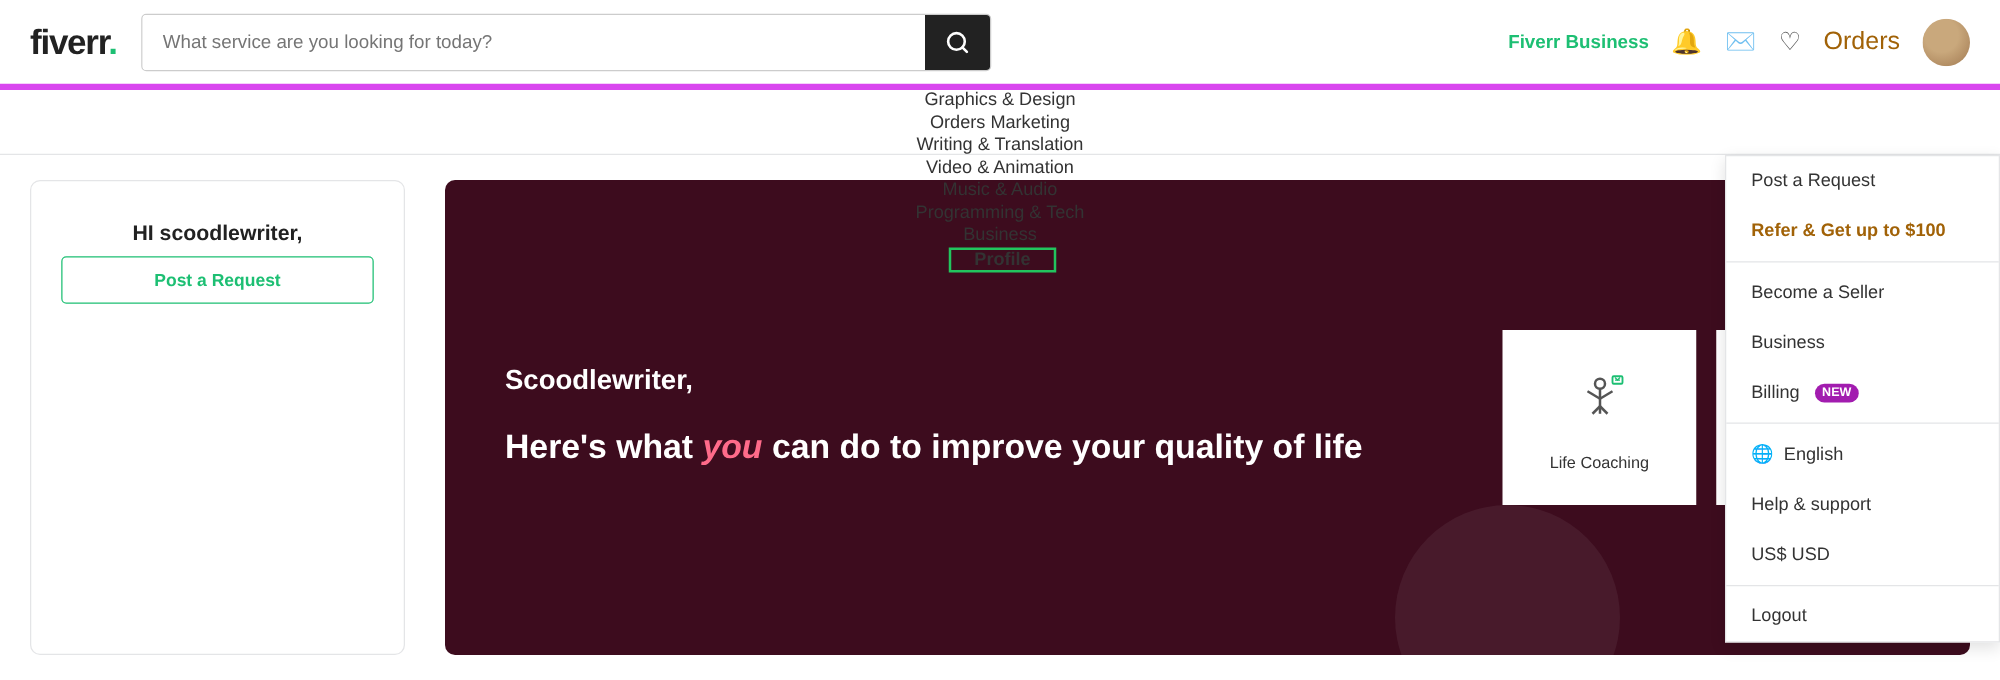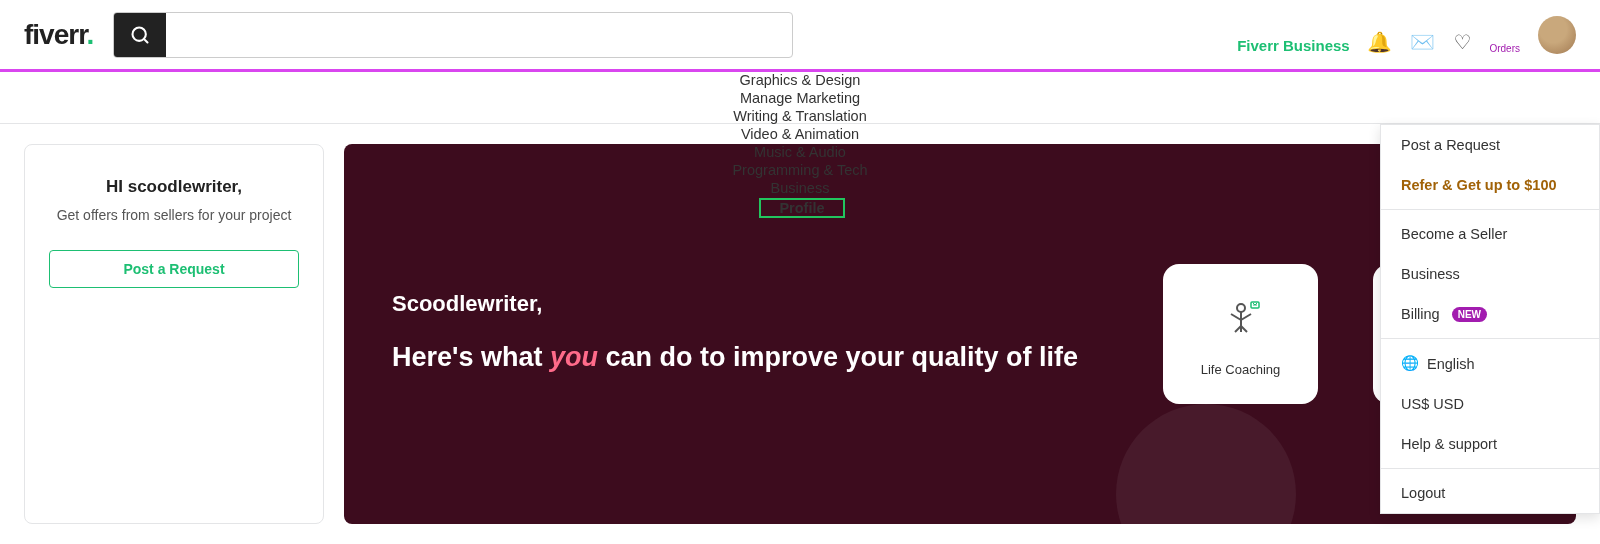--- a/index.html
+++ b/index.html
@@ -4,21 +4,21 @@
   <style>
     * { margin: 0; padding: 0; box-sizing: border-box; }
     body { font-family: 'Segoe UI', Arial, sans-serif; background: #fff; width: 1600px; height: 544px; overflow: hidden; }
 
     
     .header {
       display: flex;
       align-items: center;
       padding: 0 24px;
       height: 72px;
-      border-bottom: 3px solid #d946ef;
+      border-bottom: 5px solid #d946ef;
       position: relative;
       z-index: 100;
     }
     .logo {
       font-size: 28px;
       font-weight: 900;
       color: #1dbf73;
       margin-right: 20px;
       letter-spacing: -1px;
       white-space: nowrap;
@@ -49,40 +49,40 @@
       border: none;
       width: 52px;
       height: 100%;
       cursor: pointer;
       display: flex;
       align-items: center;
       justify-content: center;
     }
     .header-actions {
       display: flex;
-      align-items: flex-end;
+      align-items: center;
       gap: 18px;
       margin-left: auto;
       padding-left: 24px;
     }
     .fiverr-business-link {
       color: #1dbf73;
       font-weight: 700;
       font-size: 15px;
       cursor: pointer;
       white-space: nowrap;
     }
     .header-icon {
       font-size: 20px;
       color: #555;
       cursor: pointer;
     }
     .orders-link {
-      font-size: 10px;
-      color: #a21caf;
+      font-size: 20px;
+      color: #a16207;
       font-weight: 500;
       cursor: pointer;
     }
     .avatar {
       width: 38px;
       height: 38px;
       border-radius: 50%;
       overflow: hidden;
       cursor: pointer;
       background: #c9a87c;
@@ -155,21 +155,21 @@
       font-size: 10px;
       font-weight: 700;
       padding: 2px 6px;
       border-radius: 20px;
       margin-left: 4px;
     }
 
     
     .main {
       display: flex;
-      gap: 0;
+      gap: 12px;
       padding: 20px 24px;
       height: calc(544px - 72px - 52px);
       overflow: hidden;
     }
 
     
     .left-card {
       width: 300px;
       min-width: 280px;
       border: 1px solid #e4e5e7;
@@ -232,32 +232,31 @@
       line-height: 1.5;
     }
     .hero-desc .you { color: #ff6b8a; font-style: italic; }
     .hero-cards {
       display: flex;
       gap: 16px;
       margin-left: 32px;
     }
     .hero-card {
       background: #fff;
-      border-radius: 16px;
+      border-radius: 0;
       width: 155px;
       height: 140px;
       display: flex;
       flex-direction: column;
       align-items: center;
       justify-content: center;
       gap: 12px;
       font-size: 13px;
       color: #333;
       font-weight: 500;
-      margin-left: 39px;
     }
     .hero-card-icon { font-size: 40px; line-height: 1; }
     
     .hero-circle {
       position: absolute;
       bottom: -60px;
       right: 280px;
       width: 180px;
       height: 180px;
       border-radius: 50%;
@@ -270,20 +269,21 @@
     }
   </style>
 </head>
 <body>
 
 <header class="header">
   <div class="logo">
     <span>fiverr</span><span class="dot">.</span>
   </div>
   <div class="search-bar">
+    <input class="search-input" type="text" placeholder="What service are you looking for today?" style="">
     <button class="search-btn">
       <svg width="20" height="20" viewBox="0 0 24 24" fill="none" stroke="white" stroke-width="2.5" stroke-linecap="round" stroke-linejoin="round">
         <circle cx="11" cy="11" r="8"></circle>
         <line x1="21" y1="21" x2="16.65" y2="16.65"></line>
       </svg>
     </button>
   </div>
   <div class="header-actions">
     <span class="fiverr-business-link">Fiverr Business</span>
     <span class="header-icon" title="Notifications">🔔</span>
@@ -291,21 +291,21 @@
     <span class="header-icon" title="Favorites">♡</span>
     <span class="orders-link">Orders</span>
     <div class="avatar">
       <div class="avatar-img"></div>
     </div>
   </div>
 </header>
 
 <nav class="nav nav-wrapper">
   <div class="nav-item">Graphics &amp; Design</div>
-  <div class="nav-item">Manage Marketing</div>
+  <div class="nav-item">Orders Marketing</div>
   <div class="nav-item">Writing &amp; Translation</div>
   <div class="nav-item">Video &amp; Animation</div>
   <div class="nav-item">Music &amp; Audio</div>
   <div class="nav-item">Programming &amp; Tech</div>
   <div class="nav-item">Business</div>
   <div class="nav-item profile-item">Profile</div>
 
   <div class="dropdown-menu">
     <div class="dropdown-item">Post a Request</div>
     <div class="dropdown-item green">Refer &amp; Get up to $100</div>
@@ -314,32 +314,31 @@
     <div class="dropdown-item">Business</div>
     <div class="dropdown-item">
       <span>Billing</span>
       <span class="badge-new">NEW</span>
     </div>
     <hr class="dropdown-divider">
     <div class="dropdown-item">
       <span>🌐</span>
       <span>English</span>
     </div>
+    <div class="dropdown-item">Help &amp; support</div>
     <div class="dropdown-item">US$ USD</div>
-    <div class="dropdown-item">Help &amp; support</div>
     <hr class="dropdown-divider">
     <div class="dropdown-item">Logout</div>
   </div>
 </nav>
 
 <div class="main">
 
   <div class="left-card">
     <p class="greeting">HI scoodlewriter,</p>
-    <p class="greeting-sub">Get offers from sellers for your project</p>
     <button class="post-request-btn">Post a Request</button>
   </div>
 
   <div class="hero-banner">
     <div class="hero-circle"></div>
     <div class="hero-text">
       <div class="hero-name">Scoodlewriter,</div>
       <div class="hero-desc">
         <span>Here's what </span><span class="you">you</span><span> can do to improve your quality of life</span>
       </div>

